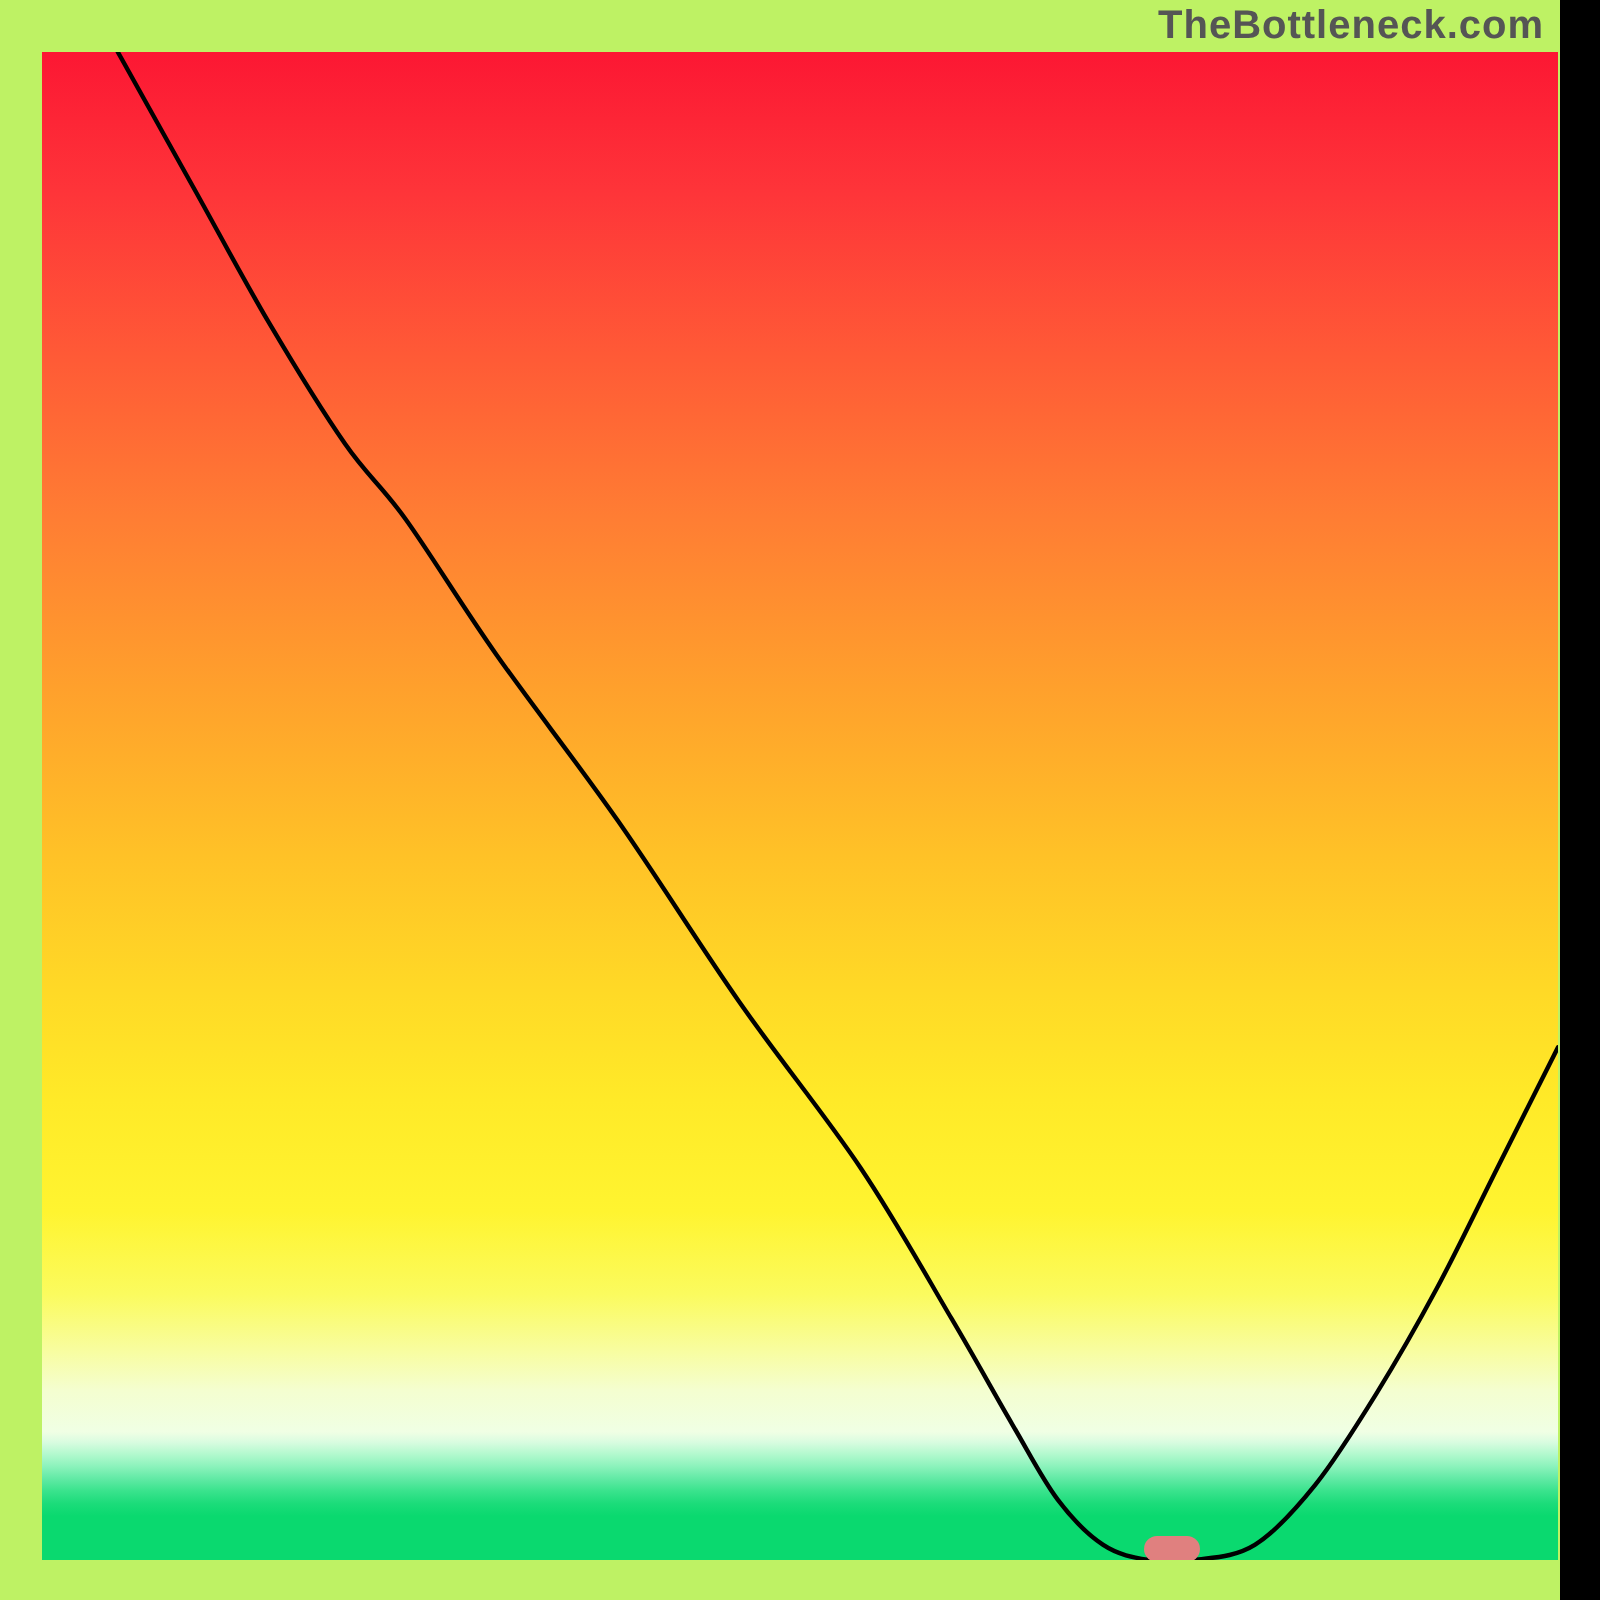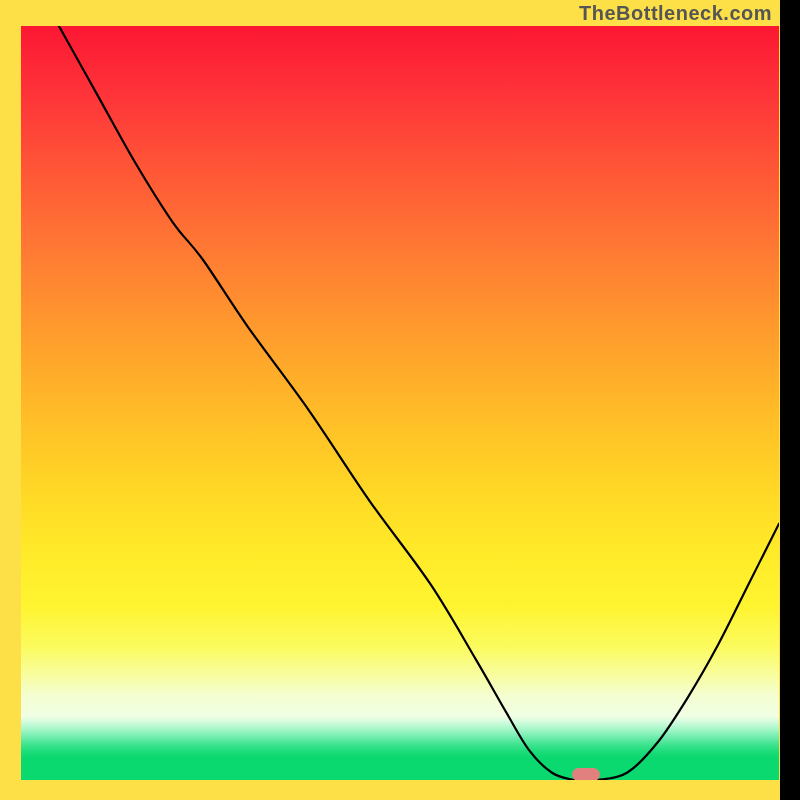--- a/index.html
+++ b/index.html
@@ -8,21 +8,21 @@
     width: 800px;
     height: 800px;
     background: #000;
     font-family: Arial, Helvetica, sans-serif;
     overflow: hidden;
   }
   .outer {
     position: relative;
     width: 780px;
     height: 800px;
-    background: #fde047;
+    background: #bef264;
   }
   .watermark {
     position: absolute;
     top: 2px;
     right: 8px;
     color: #555;
     font-size: 20px;
     font-weight: 600;
     letter-spacing: 0.5px;
     z-index: 30;

